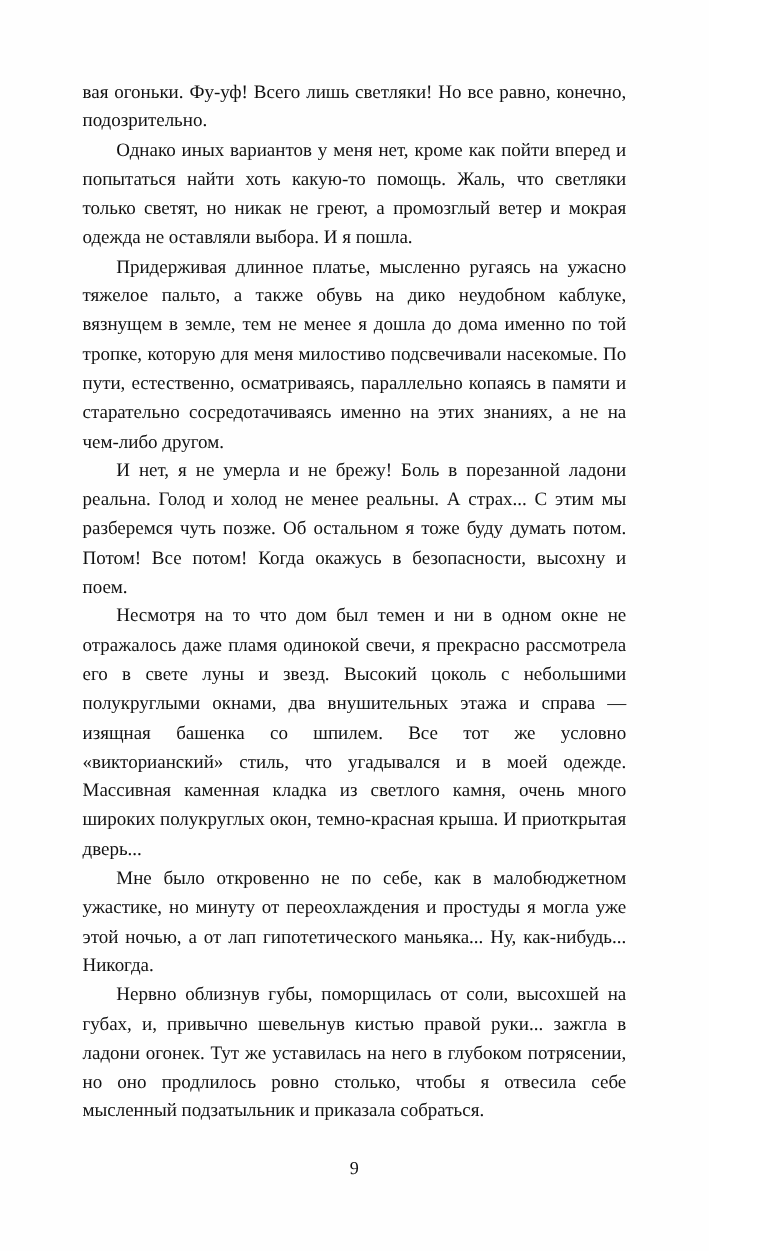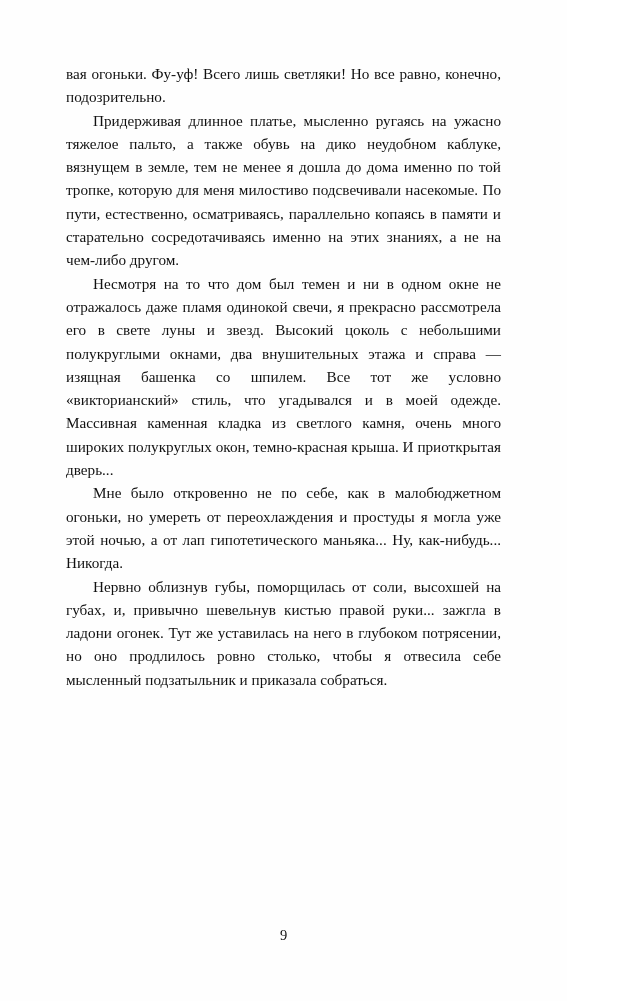--- a/index.html
+++ b/index.html
@@ -46,19 +46,21 @@
     color: #111111;
     font-family: "Liberation Serif", "DejaVu Serif", serif;
   }
 </style>
 </head>
 <body>
 
 <div class="page">
   <div class="body-text">
     <p class="para no-indent">вая огоньки. Фу-уф! Всего лишь светляки! Но все равно, конечно, подозрительно.</p>
+    <p class="para">Однако иных вариантов у меня нет, кроме как пойти вперед и попытаться найти хоть какую-то помощь. Жаль, что светляки только светят, но никак не греют, а промозглый ветер и мокрая одежда не оставляли выбора. И я пошла.</p>
     <p class="para">Придерживая длинное платье, мысленно ругаясь на ужасно тяжелое пальто, а также обувь на дико неудобном каблуке, вязнущем в земле, тем не менее я дошла до дома именно по той тропке, которую для меня милостиво подсвечивали насекомые. По пути, естественно, осматриваясь, параллельно копаясь в памяти и старательно сосредотачиваясь именно на этих знаниях, а не на чем-либо другом.</p>
+    <p class="para">И нет, я не умерла и не брежу! Боль в порезанной ладони реальна. Голод и холод не менее реальны. А страх... С этим мы разберемся чуть позже. Об остальном я тоже буду думать потом. Потом! Все потом! Когда окажусь в безопасности, высохну и поем.</p>
     <p class="para">Несмотря на то что дом был темен и ни в одном окне не отражалось даже пламя одинокой свечи, я прекрасно рассмотрела его в свете луны и звезд. Высокий цоколь с небольшими полукруглыми окнами, два внушительных этажа и справа — изящная башенка со шпилем. Все тот же условно «викторианский» стиль, что угадывался и в моей одежде. Массивная каменная кладка из светлого камня, очень много широких полукруглых окон, темно-красная крыша. И приоткрытая дверь...</p>
-    <p class="para">Мне было откровенно не по себе, как в малобюджетном огоньки, но умереть от переохлаждения и простуды я могла уже этой ночью, а от лап гипотетического маньяка... Ну, как-нибудь... Никогда.</p>
+    <p class="para">Мне было откровенно не по себе, как в малобюджетном ужастике, но минуту от переохлаждения и простуды я могла уже этой ночью, а от лап гипотетического маньяка... Ну, как-нибудь... Никогда.</p>
     <p class="para">Нервно облизнув губы, поморщилась от соли, высохшей на губах, и, привычно шевельнув кистью правой руки... зажгла в ладони огонек. Тут же уставилась на него в глубоком потрясении, но оно продлилось ровно столько, чтобы я отвесила себе мысленный подзатыльник и приказала собраться.</p>
   </div>
   <div class="folio">9</div>
 </div>
 
 </body></html>

